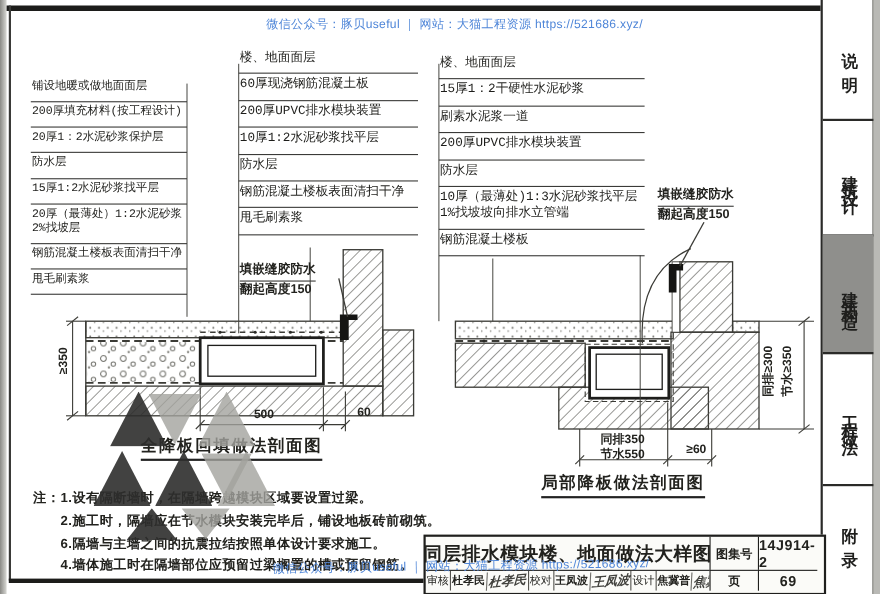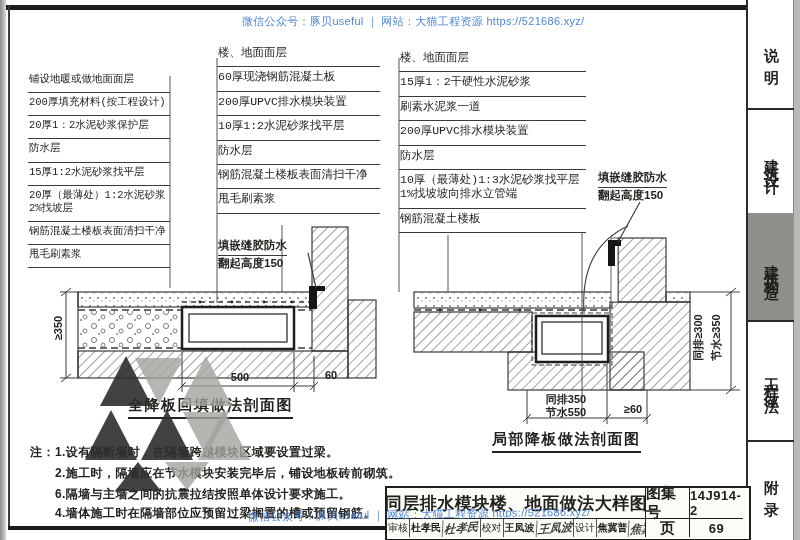--- a/index.html
+++ b/index.html
@@ -39,21 +39,21 @@
   
   .note{font-size:12px;font-weight:600;white-space:nowrap;letter-spacing:.4px;z-index:10;}
   
   #title-block{left:385px;top:486px;width:362px;height:51px;border:2px solid #1f1f1d;
                background:#fbfbf8;z-index:15;display:grid;
                grid-template-columns:258px 44px 54px;grid-template-rows:30px 19px;}
   #title-block .cell{border-left:1.5px solid #1f1f1d;display:flex;align-items:center;justify-content:center;}
   #title-block .rowline{border-top:1.5px solid #1f1f1d;}
   .tb-title{font-size:17px;font-weight:800;letter-spacing:.5px;white-space:nowrap;
             display:flex;align-items:center;justify-content:center;}
-  .tb-small{font-size:15px;font-weight:600;}
+  .tb-small{font-size:11px;font-weight:600;}
   .tb-val{font-size:13px;font-weight:700;letter-spacing:.5px;}
   .sigrow{display:flex;align-items:center;font-size:10px;white-space:nowrap;overflow:hidden;}
   .sigrow .c{border-left:1px solid #55544f;height:100%;display:flex;align-items:center;
              justify-content:center;padding:0 1px;box-sizing:border-box;}
   .sigrow .c:first-child{border-left:none;}
   .sig{font-style:italic;font-weight:700;font-size:11.5px;transform:rotate(-5deg) skewX(-8deg);opacity:.85;}
   
   #logo{left:85px;top:356px;width:165px;height:135px;z-index:20;pointer-events:none;}
   .tri{position:absolute;}
   .tri.up{clip-path:polygon(50% 0,0 100%,100% 100%);}

